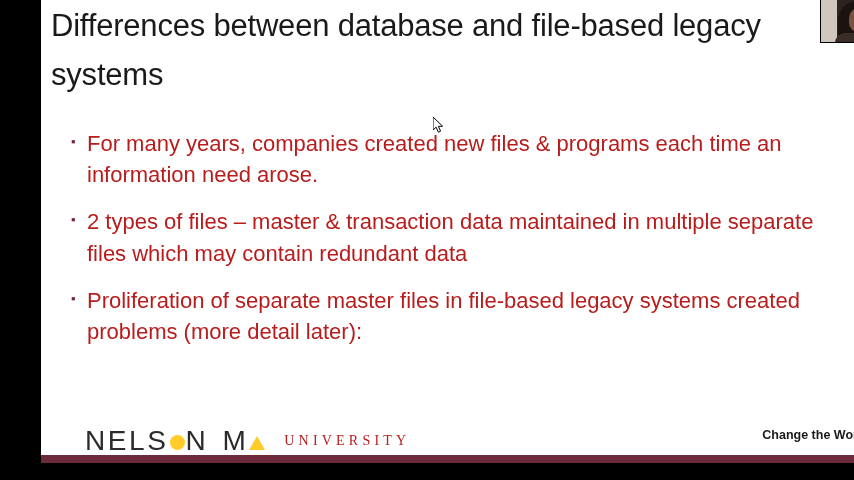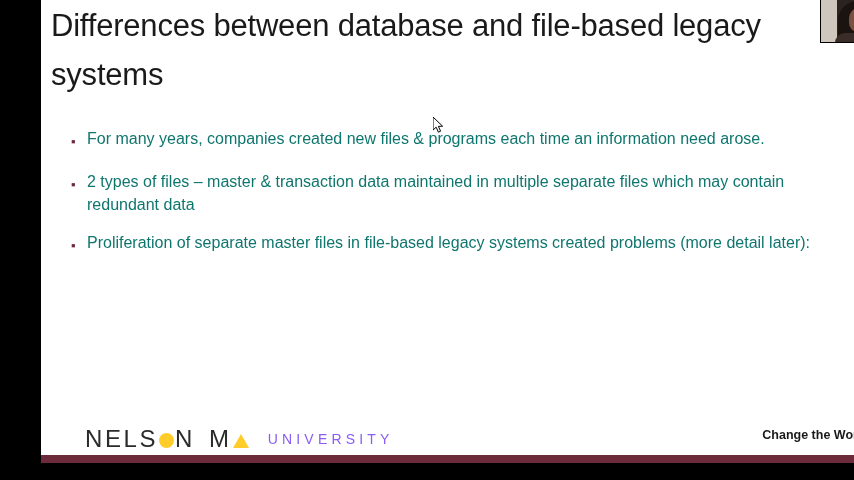--- a/index.html
+++ b/index.html
@@ -58,35 +58,35 @@
   .bullet-marker {
     flex: 0 0 auto;
     width: 16px;
     color: #6d2a3a;
     font-size: 13px;
     line-height: 26px;
     padding-top: 1px;
   }
   .bullet-text {
     flex: 1 1 auto;
-    font-size: 16px;
+    font-size: 22px;
     line-height: 1.42;
-    color: #0f766e;
+    color: #b91c1c;
     font-family: "Liberation Sans", sans-serif;
   }
   
   .footer-brand {
     position: absolute;
     left: 44px;
     top: 425px;
     display: flex;
     align-items: center;
   }
   .brand-word {
-    font-size: 24px;
+    font-size: 28px;
     letter-spacing: 2.6px;
     color: #2b2b2b;
     font-family: "Liberation Sans", sans-serif;
     font-weight: 400;
     display: flex;
     align-items: center;
   }
   .brand-gap {
     display: inline-block;
     width: 14px;
@@ -108,23 +108,23 @@
     border-left: 8px solid transparent;
     border-right: 8px solid transparent;
     border-bottom: 14px solid #ffcc29;
     margin: 0 1px;
     position: relative;
     top: 2px;
   }
   .brand-university {
     font-size: 14px;
     letter-spacing: 4.2px;
-    color: #8b5cf6;
+    color: #b91c1c;
     margin-left: 18px;
-    font-family: Liberation Sans, sans-serif;
+    font-family: Liberation Serif, serif;
   }
   .tagline {
     position: absolute;
     right: 26px;
     top: 428px;
     font-size: 12.5px;
     font-weight: bold;
     color: #1a1a1a;
     font-family: "Liberation Sans", sans-serif;
     text-align: right;

